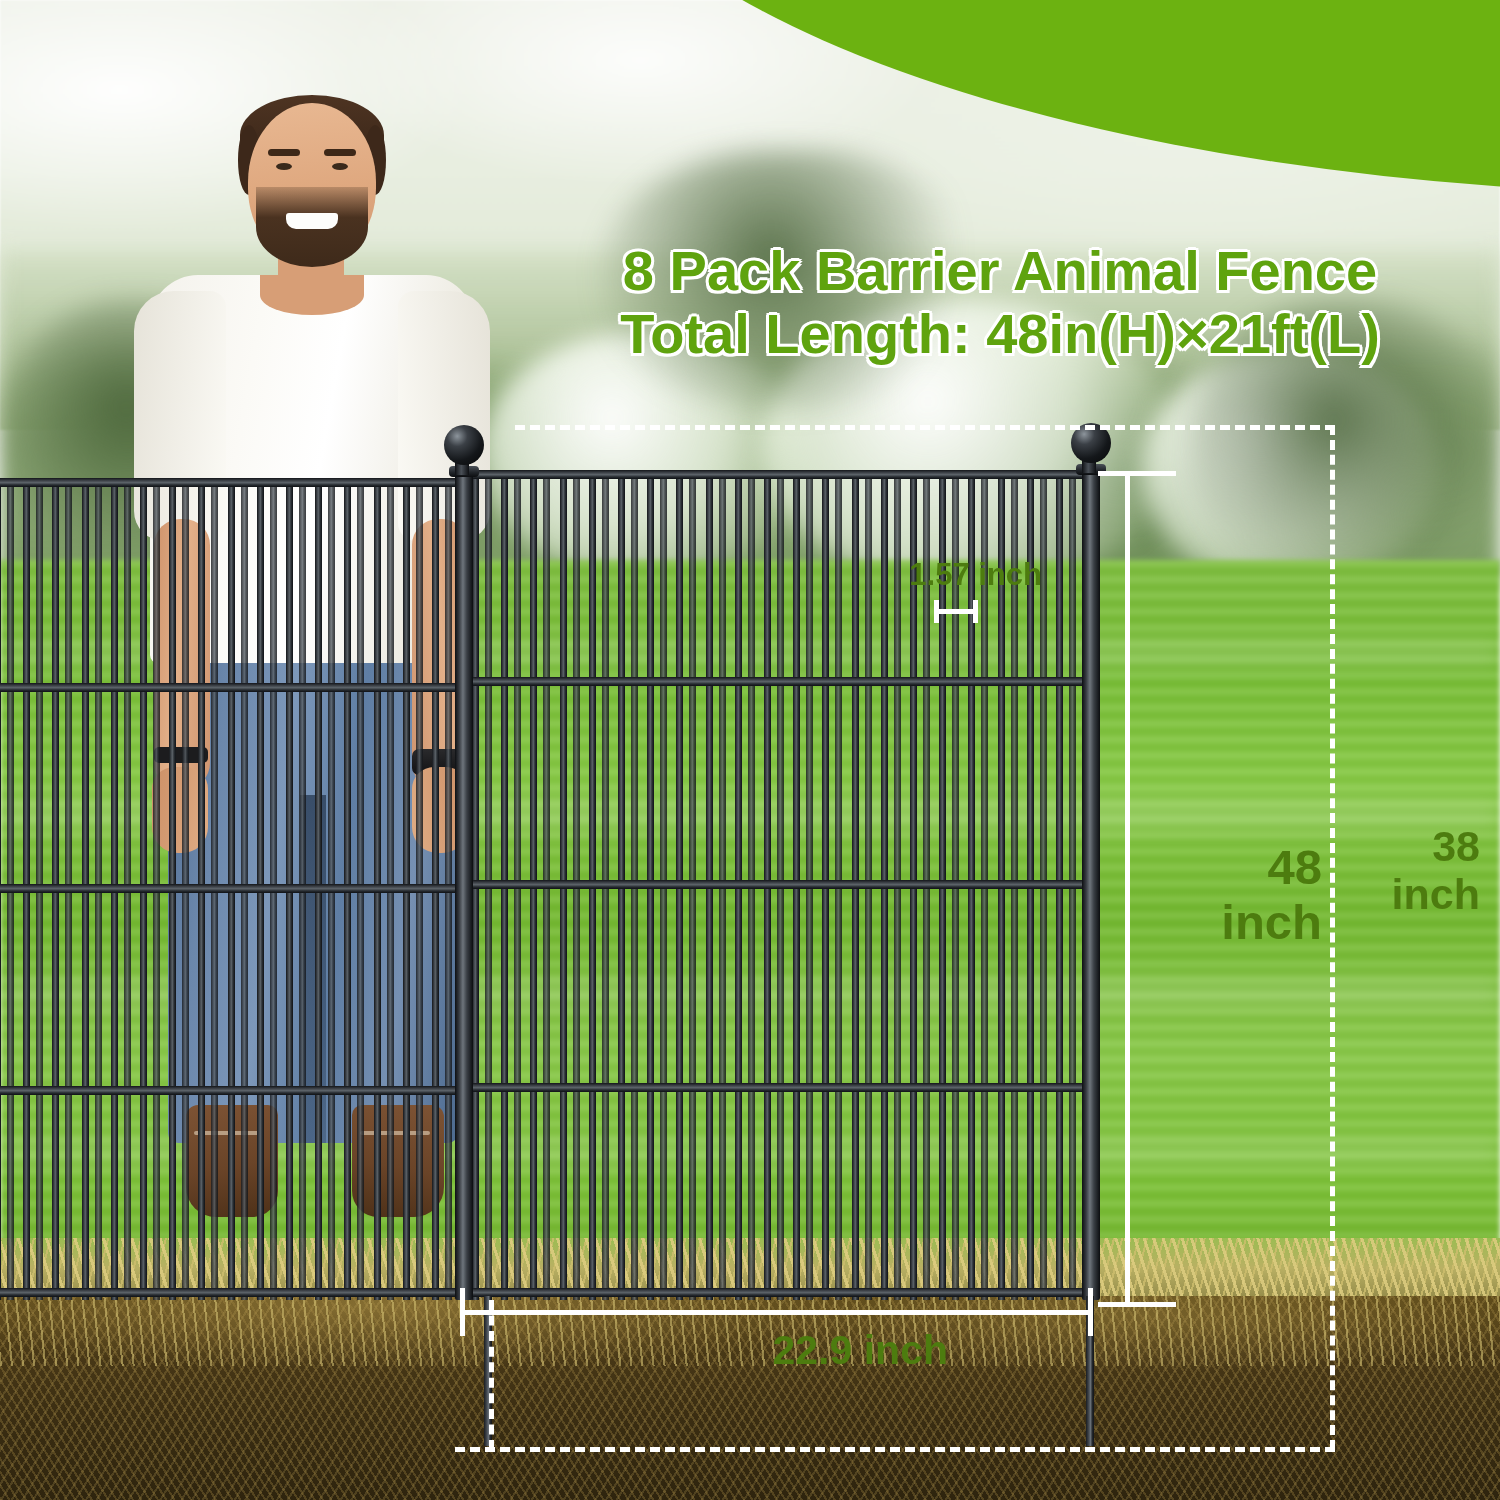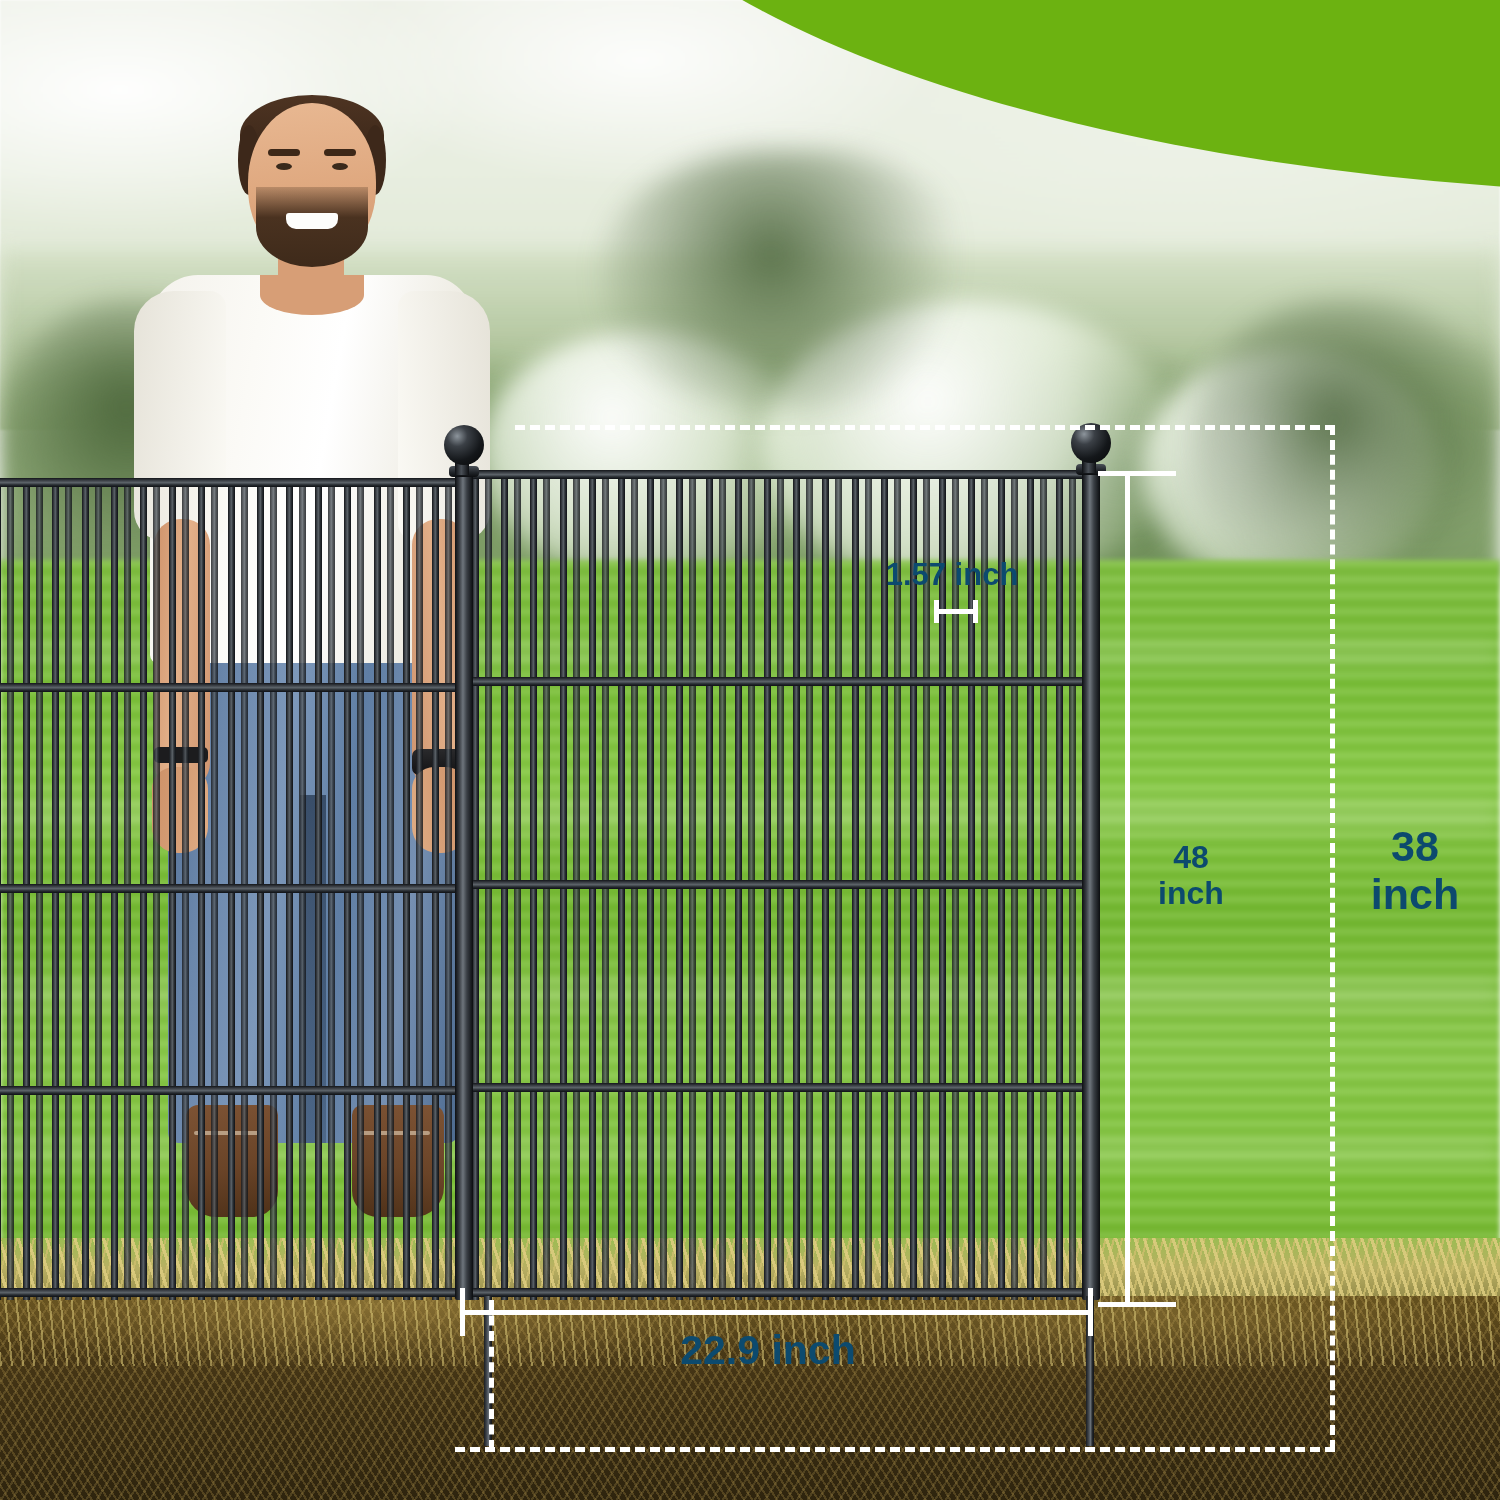--- a/index.html
+++ b/index.html
@@ -127,21 +127,21 @@
        font-size:56px;font-weight:bold;line-height:1.12;color:#5fa30e;white-space:nowrap;
        text-shadow:
          -2.5px -2.5px 0 #fff, 2.5px -2.5px 0 #fff, -2.5px 2.5px 0 #fff, 2.5px 2.5px 0 #fff,
          -3px 0 0 #fff, 3px 0 0 #fff, 0 -3px 0 #fff, 0 3px 0 #fff;}
 
   
   .dash-h{position:absolute;height:0;border-top:5px dashed #ffffff;}
   .dash-v{position:absolute;width:0;border-left:5px dashed #ffffff;}
   .sol-h{position:absolute;height:5px;background:#ffffff;}
   .sol-v{position:absolute;width:5px;background:#ffffff;}
-  .dim-label{position:absolute;color:#0c4a6e;font-weight:bold;text-align:center;line-height:1.12;}
+  .dim-label{position:absolute;color:#4d7c0f;font-weight:bold;text-align:right;line-height:1.12;}
 
   .tick{position:absolute;background:#ffffff;}
 </style>
 </head>
 <body>
 
 <div id="stage">
 
   <div class="scene">
     <div class="sky"></div>
@@ -291,20 +291,24 @@
       <div class="post" style="left:1082px;top:468px;height:832px;"></div>
       <div class="post-cap" style="left:1076px;top:464px;"></div>
       <div class="post-neck" style="left:1082px;top:451px;"></div>
       <div class="post-ball" style="left:1071px;top:423px;"></div>
       <div class="stake" style="left:484px;top:1296px;height:150px;"></div>
       <div class="stake" style="left:1086px;top:1296px;height:150px;"></div>
     </div>
 
   <div class="banner"></div>
 
+  <div class="headline">
+    <div>8 Pack Barrier Animal Fence</div>
+    <div>Total Length: 48in(H)×21ft(L)</div>
+  </div>
 
   <div class="dash-h" style="left:515px;top:425px;width:820px;"></div>
 
   <div class="dash-v" style="left:1330px;top:425px;height:1025px;"></div>
 
   <div class="dash-h" style="left:455px;top:1447px;width:880px;"></div>
 
   <div class="dash-v" style="left:489px;top:1300px;height:150px;"></div>
 
   <div class="tick" style="left:1098px;top:471px;width:78px;height:5px;"></div>
@@ -314,21 +318,21 @@
   <div class="sol-h" style="left:462px;top:1310px;width:630px;"></div>
   <div class="tick" style="left:460px;top:1288px;width:5px;height:48px;"></div>
   <div class="tick" style="left:1088px;top:1288px;width:5px;height:48px;"></div>
 
   <div class="tick" style="left:934px;top:609px;width:44px;height:5px;"></div>
   <div class="tick" style="left:934px;top:600px;width:5px;height:23px;"></div>
   <div class="tick" style="left:973px;top:600px;width:5px;height:23px;"></div>
 
   <div class="dim-label" style="left:862px;top:558px;width:180px;font-size:31px;">1.57 inch</div>
 
-  <div class="dim-label" style="left:1126px;top:840px;width:130px;font-size:32px;">
+  <div class="dim-label" style="left:1192px;top:840px;width:130px;font-size:49px;">
     <div>48</div>
     <div>inch</div>
   </div>
 
   <div class="dim-label" style="left:1350px;top:822px;width:130px;font-size:43px;">
     <div>38</div>
     <div>inch</div>
   </div>
 
   <div class="dim-label" style="left:588px;top:1328px;width:360px;font-size:41px;">22.9 inch</div>

